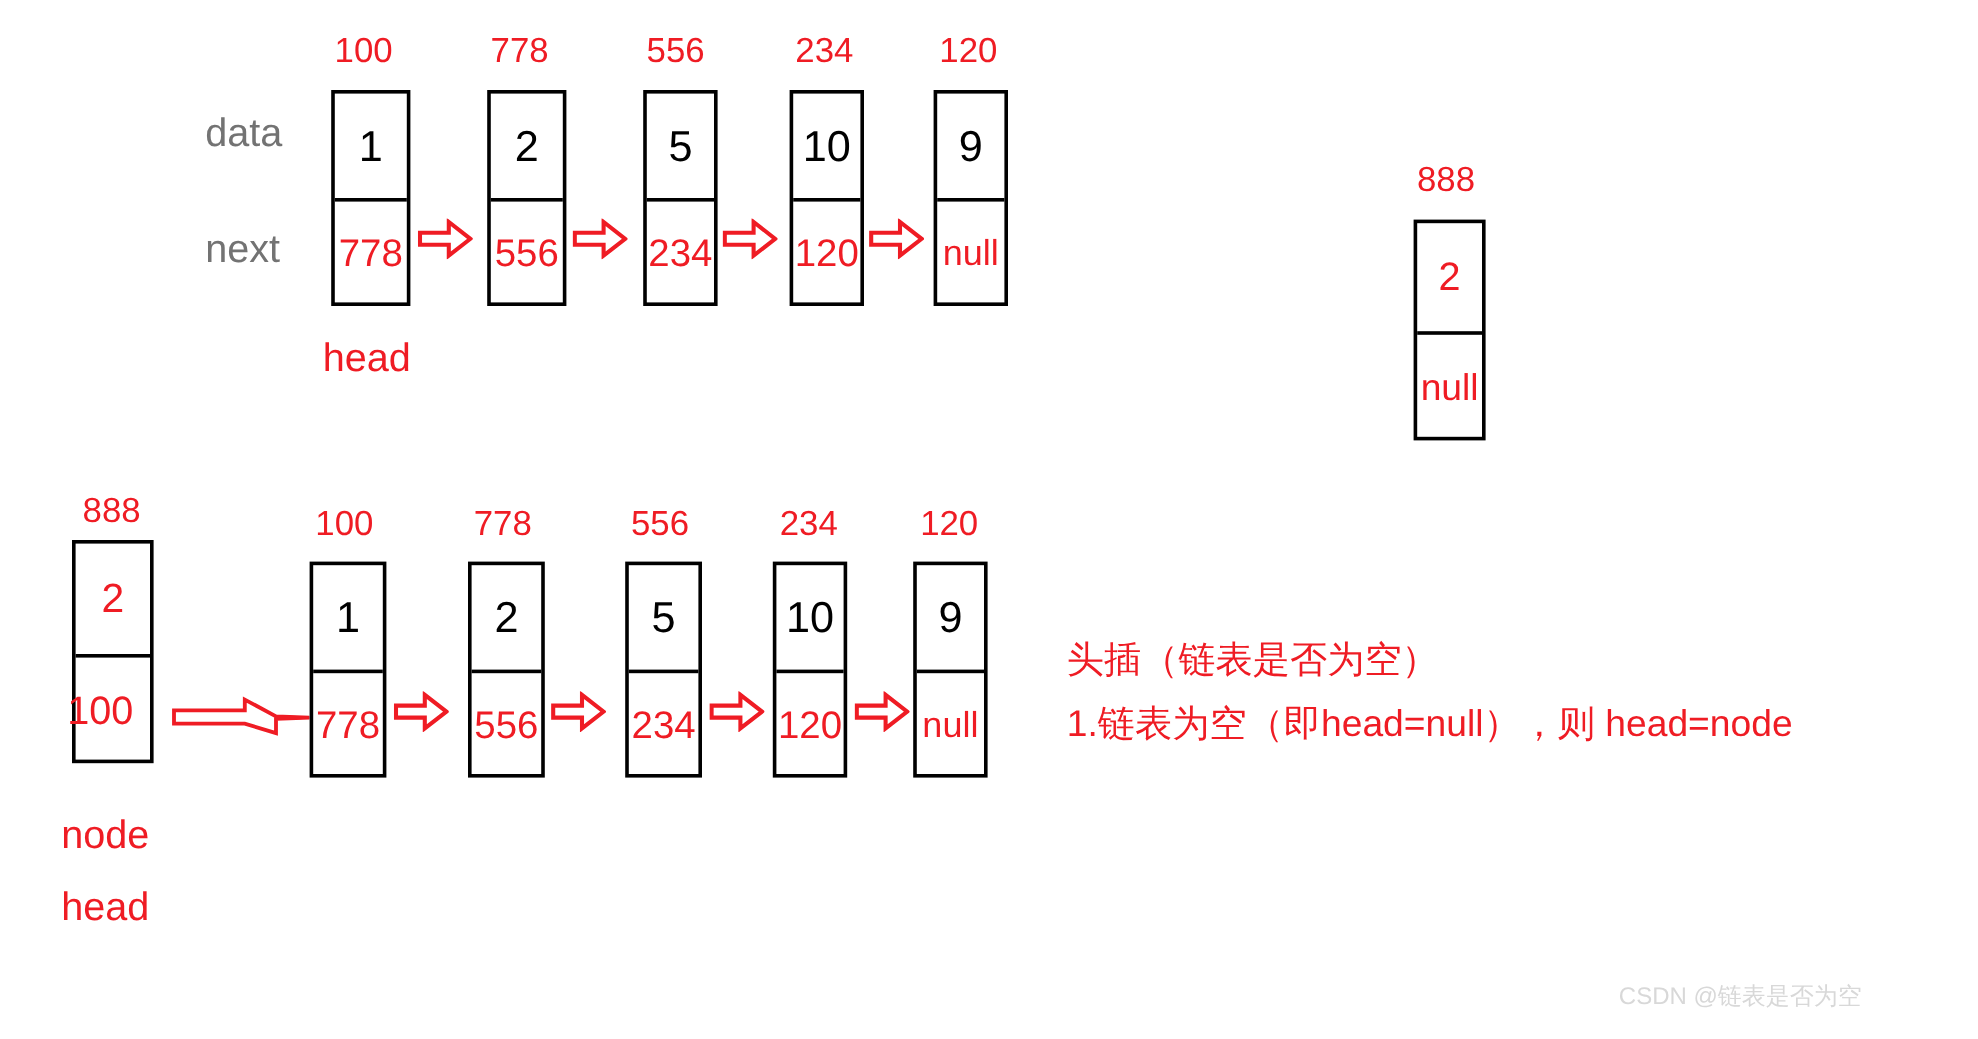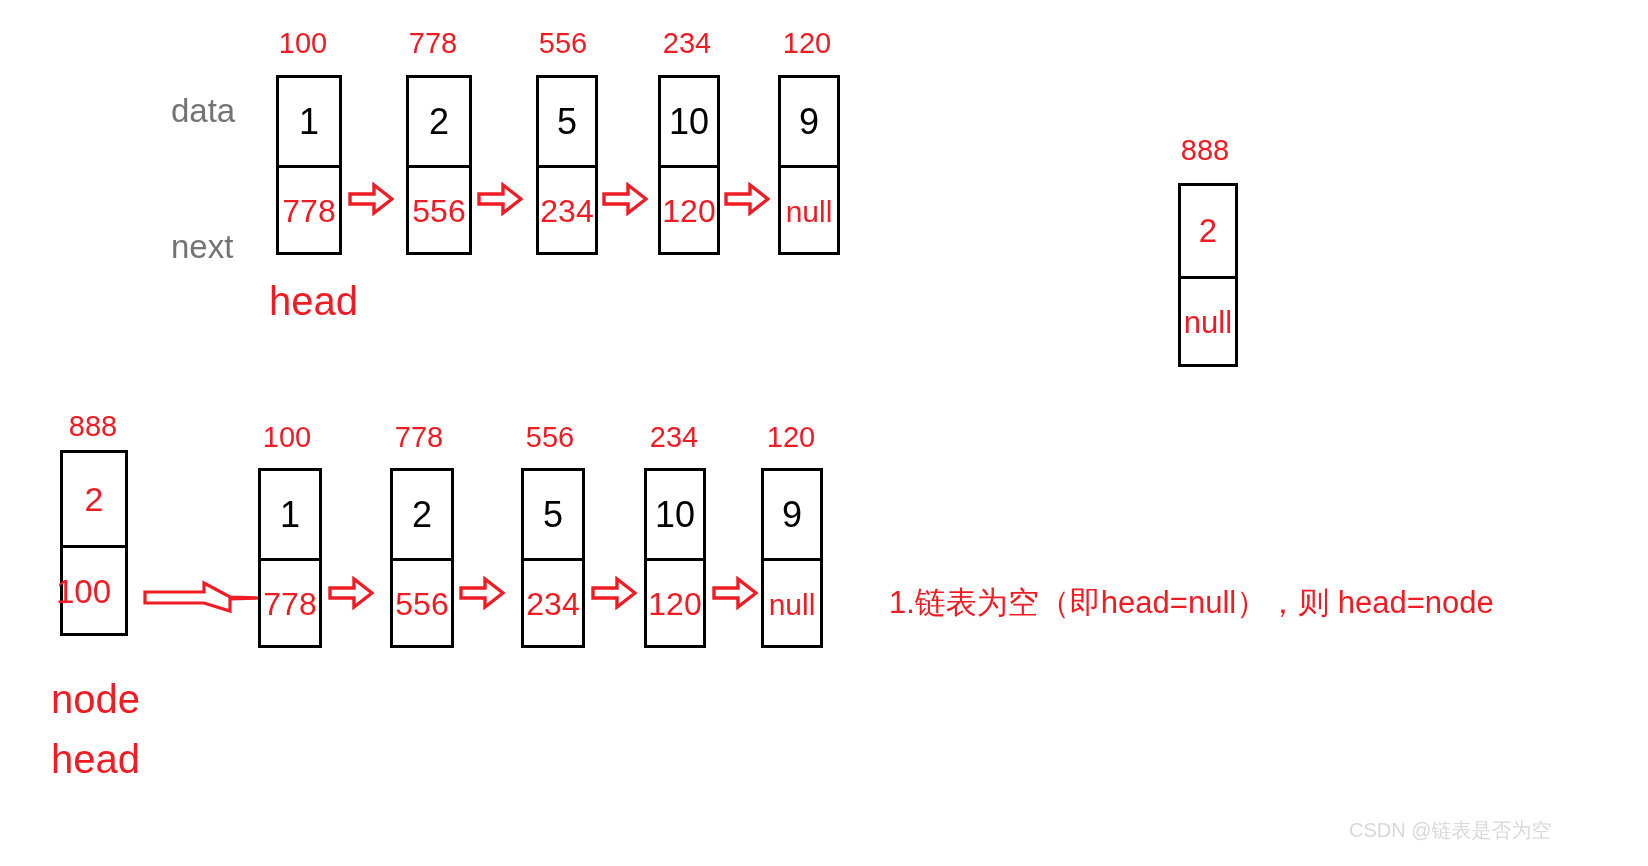--- a/index.html
+++ b/index.html
@@ -62,21 +62,21 @@
     position: absolute;
     color: #737373;
     font-size: 33px;
     white-space: nowrap;
   }
 
   
   .ptr-label {
     position: absolute;
     color: #ef1c24;
-    font-size: 40px;
+    font-size: 33px;
     white-space: nowrap;
   }
 
   
   .arrow-small {
     position: absolute;
     width: 46px;
     height: 34px;
   }
   .arrow-long {
@@ -101,21 +101,21 @@
     font-size: 20px;
     white-space: nowrap;
   }
 </style>
 </head>
 <body>
 
 <div class="canvas">
 
   <div class="side-label" style="left:171px; top:92px;">data</div>
-  <div class="side-label" style="left:171px; top:188px;margin-top:40px;">next</div>
+  <div class="side-label" style="left:171px; top:188px;">next</div>
 
   <div class="addr" style="left:266px; top:27px; width:74px;">100</div>
   <div class="node" style="left:276px; top:75px; width:66px; height:180px;">
     <div class="cell data" style="height:90px;">1</div>
     <div class="cell next" style="height:87px;">778</div>
   </div>
 
   <div class="arrow-small" style="left:348px; top:182px;">
     <svg viewBox="0 0 46 34" width="46" height="34" aria-hidden="true">
       <path d="M2,12 L26,12 L26,3 L44,17 L26,31 L26,22 L2,22 Z" fill="none" stroke="#ef1c24" stroke-width="3.4" stroke-linejoin="miter"></path>
@@ -235,17 +235,18 @@
 
   <div class="addr" style="left:754px; top:421px; width:74px;">120</div>
   <div class="node" style="left:761px; top:468px; width:62px; height:180px;">
     <div class="cell data" style="height:90px;">9</div>
     <div class="cell next" style="height:87px; font-size:30px;">null</div>
   </div>
 
   <div class="ptr-label" style="left:51px; top:677px;">node</div>
   <div class="ptr-label" style="left:51px; top:737px;">head</div>
 
+  <div class="note" style="left:889px; top:525px;">头插（链表是否为空）</div>
   <div class="note" style="left:889px; top:578px;text-align:right;">1.链表为空（即head=null），则 head=node</div>
 
   <div class="watermark" style="left:1349px; top:817px;">CSDN @链表是否为空</div>
 
 </div>
 
 </body></html>

